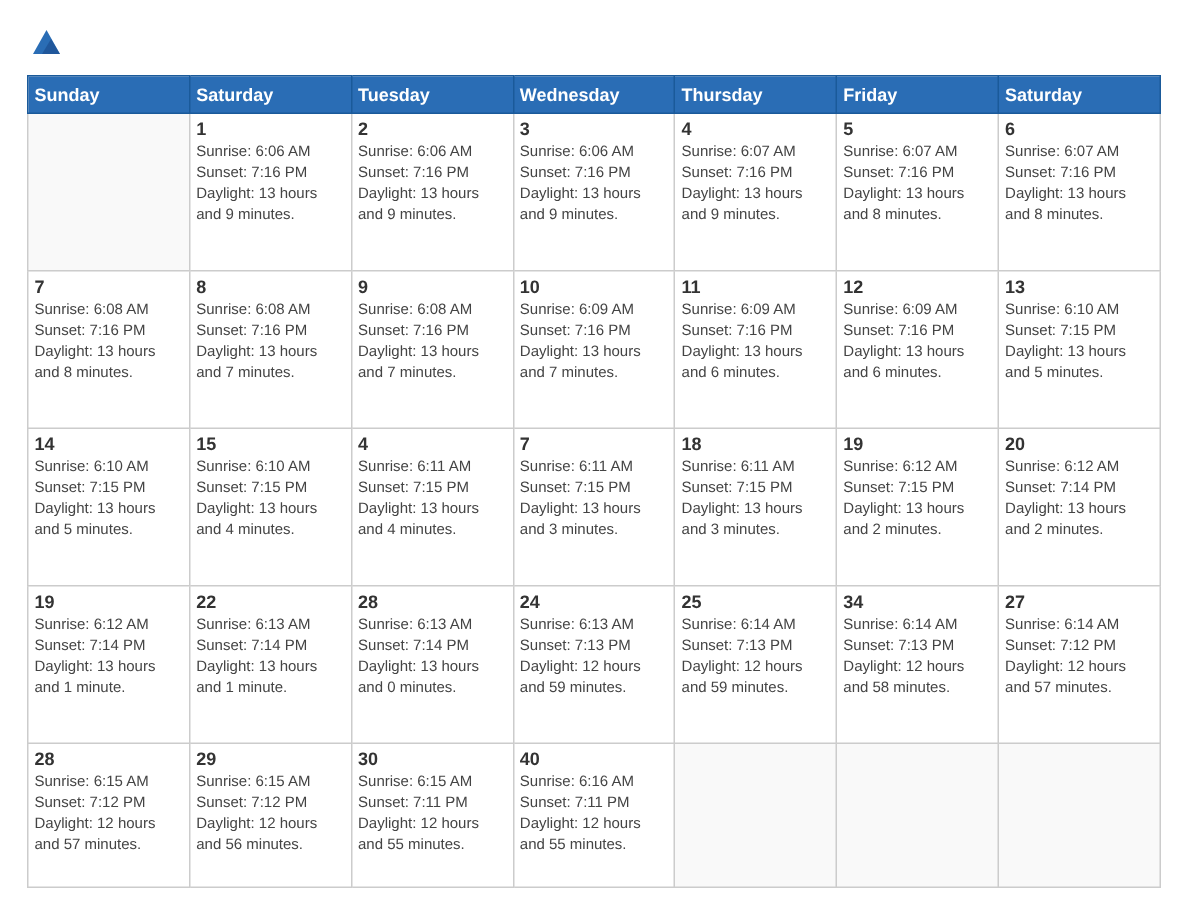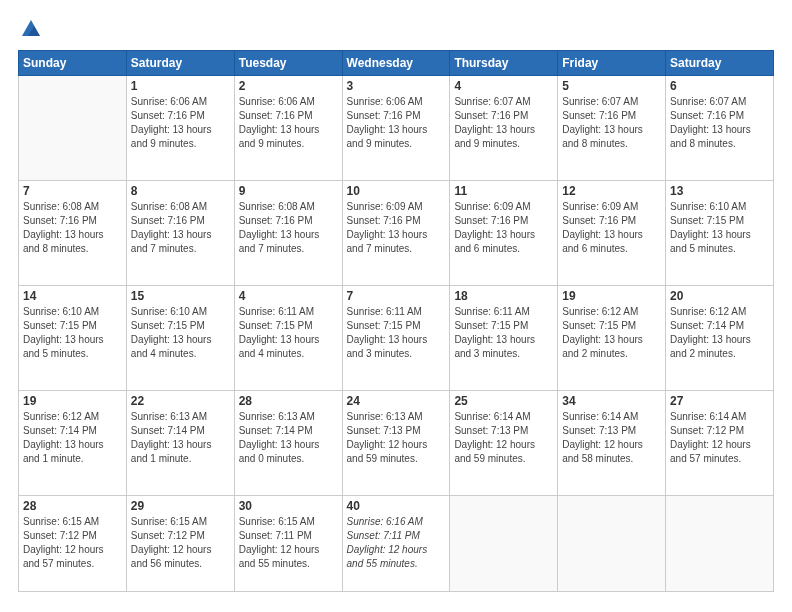--- a/index.html
+++ b/index.html
@@ -354,21 +354,21 @@
           </td>
           <td>
             <span class="day-number">30</span>
             <div class="day-info" style="white-space: pre-line;">Sunrise: 6:15 AM
 Sunset: 7:11 PM
 Daylight: 12 hours
 and 55 minutes.</div>
           </td>
           <td>
             <span class="day-number">40</span>
-            <div class="day-info" style="white-space: pre-line; font-style: italic;">Sunrise: 6:16 AM
+            <div class="day-info" style="white-space: pre-line;">Sunrise: 6:16 AM
 Sunset: 7:11 PM
 Daylight: 12 hours
 and 55 minutes.</div>
           </td>
           <td class="empty-cell"></td>
           <td class="empty-cell"></td>
           <td class="empty-cell"></td>
         </tr>
       </tbody>
   </table>

